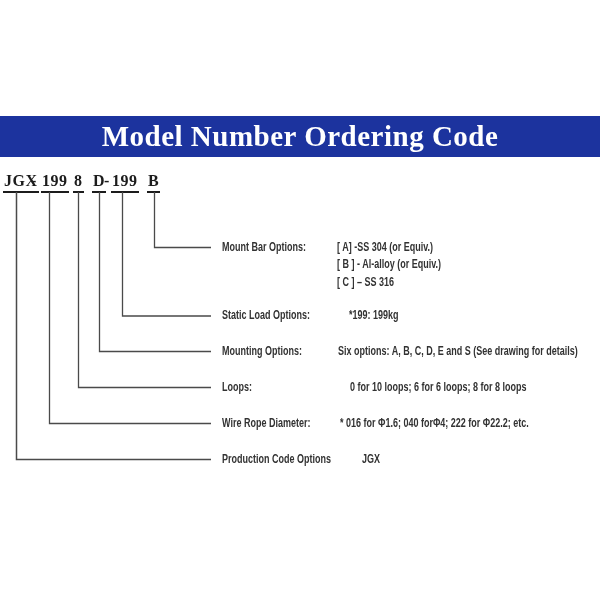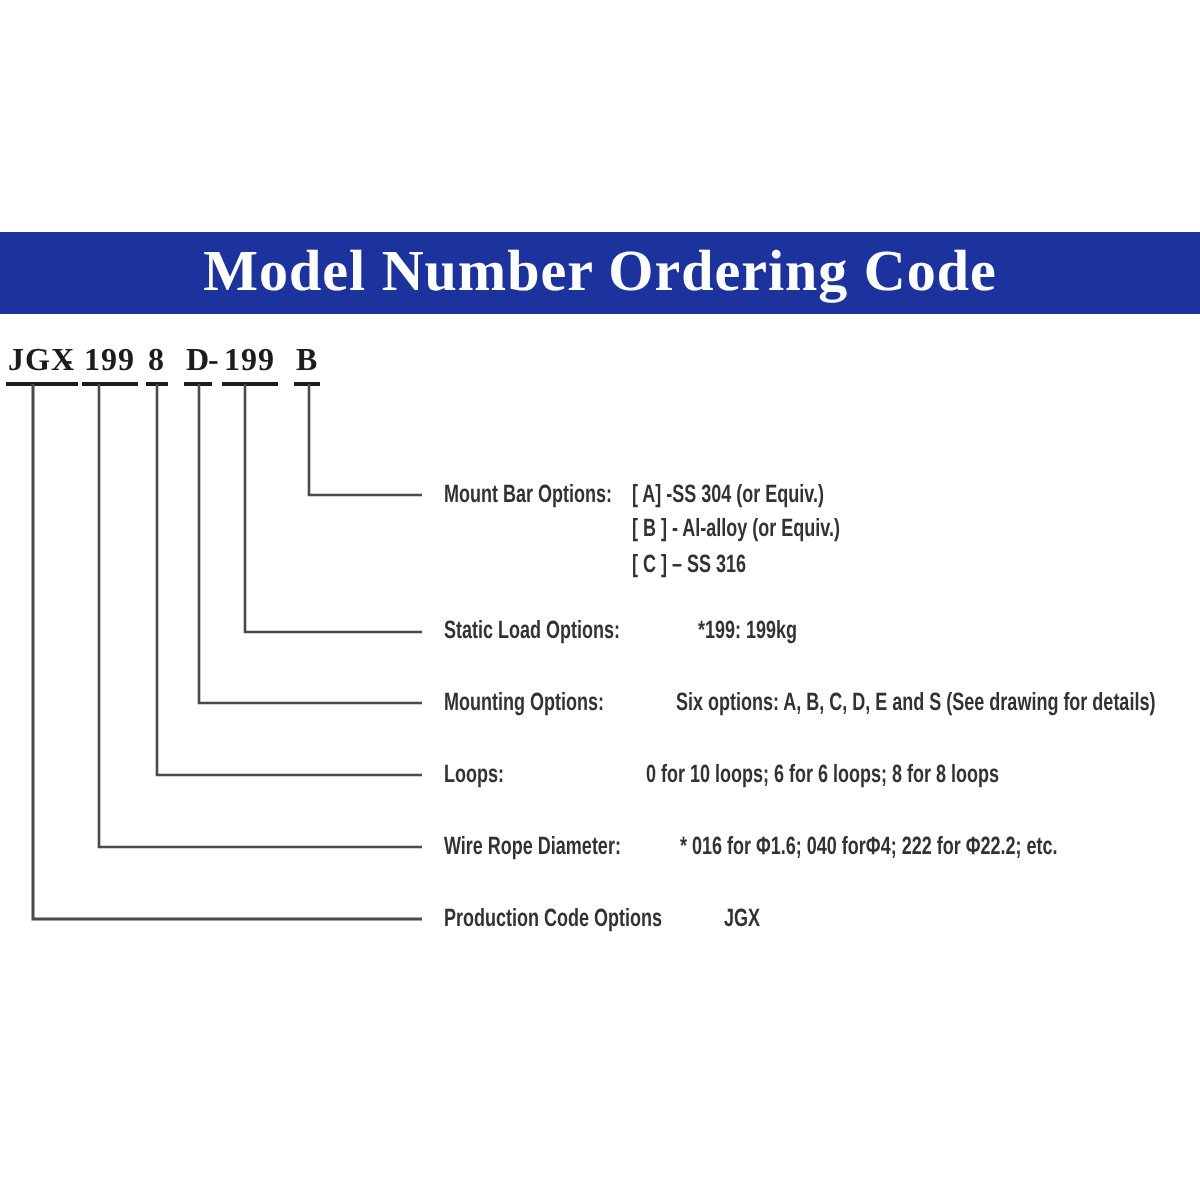--- a/index.html
+++ b/index.html
@@ -110,21 +110,21 @@
     <path d="M154.5 192 V247.5 H211" fill="none" stroke="#4a4a4a" stroke-width="1.3"></path>
     <path d="M122.5 192 V316 H211" fill="none" stroke="#4a4a4a" stroke-width="1.3"></path>
     <path d="M99.5 192 V351.5 H211" fill="none" stroke="#4a4a4a" stroke-width="1.3"></path>
     <path d="M78.5 192 V387.5 H211" fill="none" stroke="#4a4a4a" stroke-width="1.3"></path>
     <path d="M49.5 192 V423.5 H211" fill="none" stroke="#4a4a4a" stroke-width="1.3"></path>
     <path d="M16.5 192 V459.5 H211" fill="none" stroke="#4a4a4a" stroke-width="1.5"></path>
   </svg>
 
   <div class="row" style="top:238.7px">
     <span class="label">Mount Bar Options:</span>
-    <div class="values" style="left:316px">
+    <div class="values" style="left:337px">
       <div class="value">[ A] -SS 304 (or Equiv.)</div>
       <div class="value">[ B ] - Al-alloy (or Equiv.)</div>
       <div class="value">[ C ] – SS 316</div>
     </div>
   </div>
 
   <div class="row" style="top:307.2px">
     <span class="label">Static Load Options:</span>
     <div class="values" style="left:349px">
       <div class="value">*199: 199kg</div>
@@ -133,21 +133,21 @@
 
   <div class="row" style="top:342.7px">
     <span class="label">Mounting Options:</span>
     <div class="values" style="left:338px">
       <div class="value">Six options: A, B, C, D, E and S (See drawing for details)</div>
     </div>
   </div>
 
   <div class="row" style="top:378.7px">
     <span class="label">Loops:</span>
-    <div class="values" style="left:323px">
+    <div class="values" style="left:350px">
       <div class="value">0 for 10 loops; 6 for 6 loops; 8 for 8 loops</div>
     </div>
   </div>
 
   <div class="row" style="top:414.7px">
     <span class="label">Wire Rope Diameter:</span>
     <div class="values" style="left:340px">
       <div class="value">* 016 for Φ1.6; 040 forΦ4; 222 for Φ22.2; etc.</div>
     </div>
   </div>

